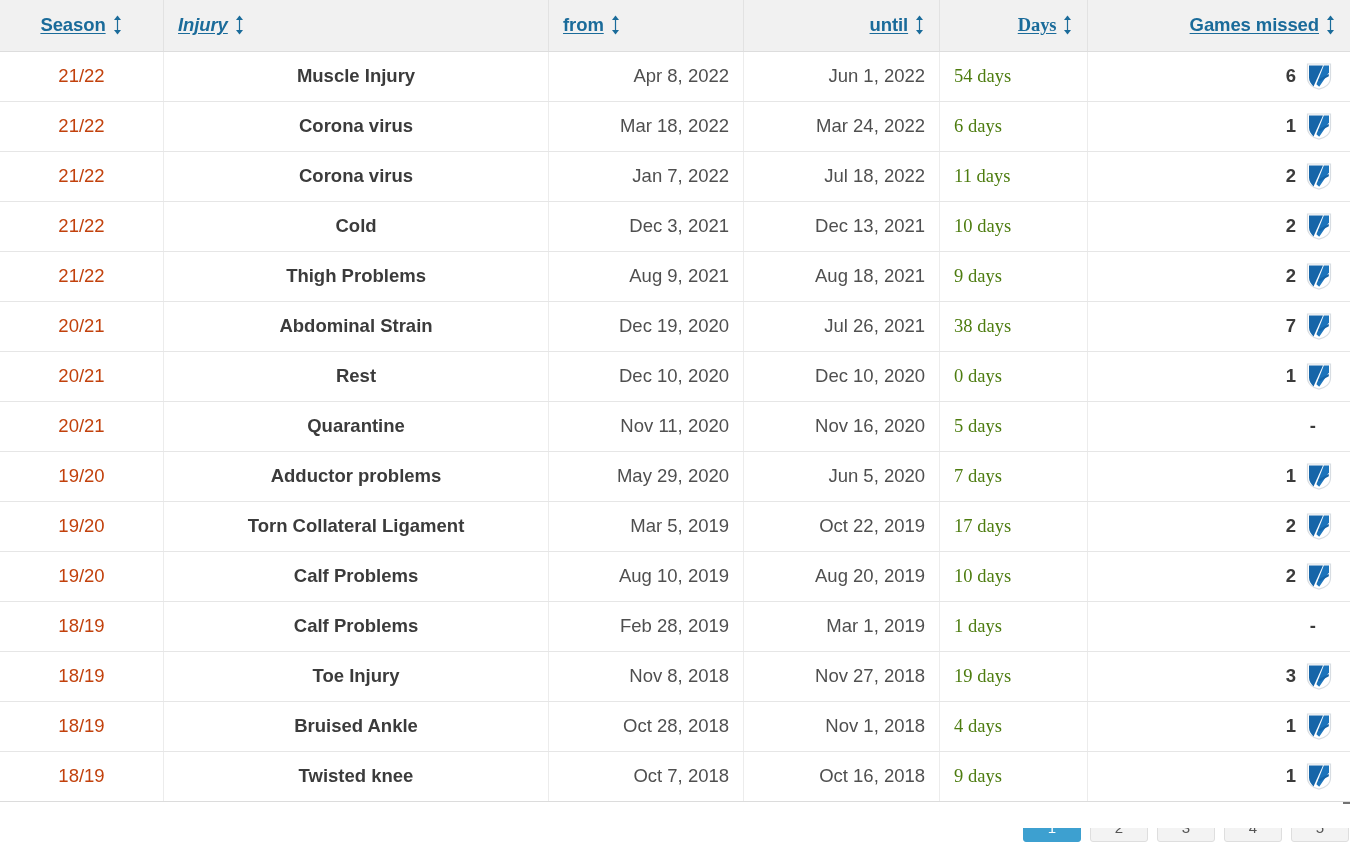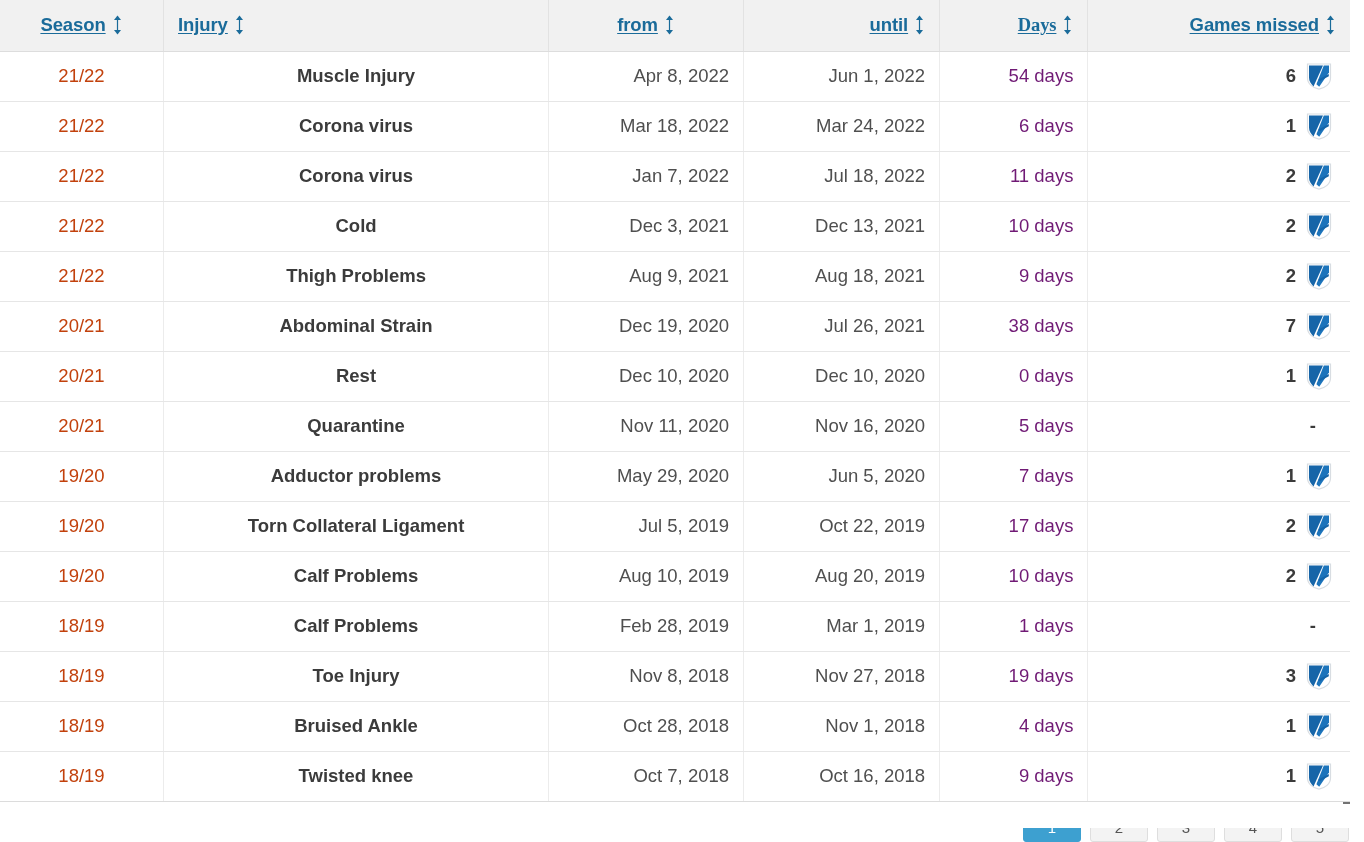--- a/index.html
+++ b/index.html
@@ -69,22 +69,22 @@
   }
   .sort-icon {
     display: inline-block;
     width: 11px;
     height: 20px;
     flex: 0 0 auto;
   }
   .sort-icon svg { display: block; }
 
   th.th-season   { width: 161px; text-align: center; }
-  th.th-injury   { width: 379px; text-align: left;   }
-  th.th-from     { width: 192px; text-align: center;  }
+  th.th-injury   { width: 379px; text-align: left; font-style: italic;   }
+  th.th-from     { width: 192px; text-align: left;  }
   th.th-until    { width: 193px; text-align: right;  }
   th.th-days     { width: 146px; text-align: right; font-family: Liberation Serif, serif;  }
   th.th-games    { width: 258px; text-align: right;  }
 
   th.th-season .th-inner  { justify-content: center; }
   th.th-injury .th-inner  { justify-content: flex-start; }
   th.th-from   .th-inner,
   th.th-until  .th-inner,
   th.th-days   .th-inner,
   th.th-games  .th-inner  { justify-content: flex-end; }
@@ -103,21 +103,21 @@
     font-size: 18.5px;
     color: #4d4d4d;
   }
   tbody td:last-child { border-right: none; }
   tbody tr:last-child td { border-bottom: 1px solid #dcdcdc; }
 
   td.c-season { text-align: center; color: #c2410c; }
   td.c-injury { text-align: center;  color: #3b3b3b; font-weight: 700; }
   td.c-from,
   td.c-until  { text-align: right; color: #4f4f4f; margin-left: 9px; }
-  td.c-days   { text-align: right; color: #701a75; }
+  td.c-days   { color: #4d7c0f; font-family: Liberation Serif, serif; }
   td.c-games  { text-align: right; color: #3b3b3b; font-weight: 700; padding-right: 18px; }
 
   .games-cell {
     display: inline-flex;
     align-items: center;
     justify-content: flex-end;
     gap: 10px;
     min-height: 30px;
   }
   .games-num { font-weight: 700; color: #3b3b3b; font-size: 18.5px; }
@@ -395,21 +395,21 @@
   <path d="M3 3.4 H17 L7.5 24.5 C5.2 21.9 3 19.3 3 15.8 Z" fill="#1665a8"></path>
   <path d="M17.8 3.4 H23 V10.5 L13.2 24.8 L10.4 22.2 Z" fill="#1d74bb"></path>
   <path d="M12.5 17.5 L22.8 12 L22.8 14.2 L13.6 19.2 Z" fill="#1665a8"></path>
 </svg>
                 </span>
               </span></td>
           </tr>
           <tr>
             <td class="c-season">19/20</td>
             <td class="c-injury">Torn Collateral Ligament</td>
-            <td class="c-from">Jul 5, 2019</td>
+            <td class="c-from">Mar 5, 2019</td>
             <td class="c-until">Oct 22, 2019</td>
             <td class="c-days">17 days</td>
             <td class="c-games"><span class="games-cell">
                 <span class="games-num">2</span>
                 <span class="club-crest">
                   <svg viewBox="0 0 26 28" width="26" height="28" aria-hidden="true">
   <path d="M1.5 2 H24.5 V16 C24.5 22 19 26 13 27.2 C7 26 1.5 22 1.5 16 Z" fill="#ffffff" stroke="#d8dde2" stroke-width="1.2"></path>
   <path d="M3 3.4 H17 L7.5 24.5 C5.2 21.9 3 19.3 3 15.8 Z" fill="#1665a8"></path>
   <path d="M17.8 3.4 H23 V10.5 L13.2 24.8 L10.4 22.2 Z" fill="#1d74bb"></path>
   <path d="M12.5 17.5 L22.8 12 L22.8 14.2 L13.6 19.2 Z" fill="#1665a8"></path>

